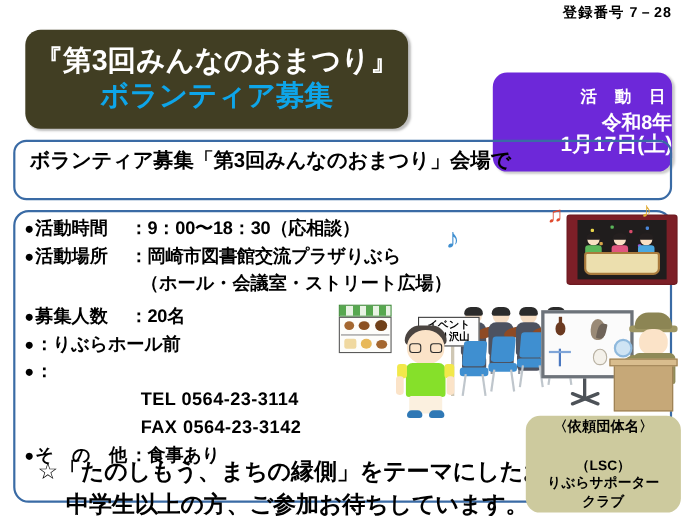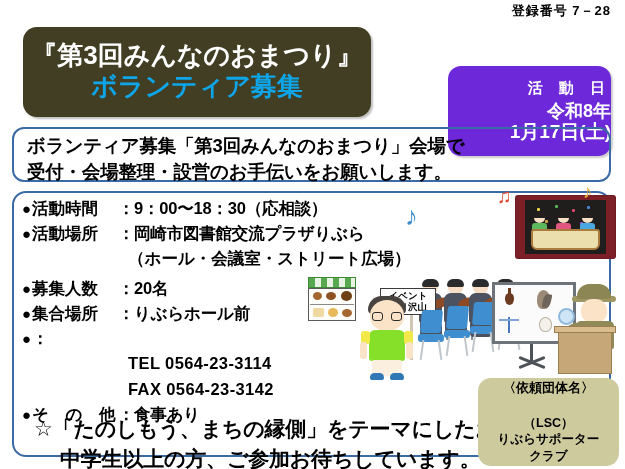--- a/index.html
+++ b/index.html
@@ -503,21 +503,20 @@
   </div>
 
   <div class="date-box">
     <div class="date-label">活 動 日</div>
     <div class="date-year">令和8年</div>
     <div class="date-day">1月17日(土)</div>
   </div>
 
   <div class="lead-box">
     <div class="lead-line">ボランティア募集「第3回みんなのおまつり」会場で</div>
-    <div class="lead-line">受付・会場整理・設営のお手伝いをお願いします。</div>
   </div>
 
   <div class="body-box"></div>
 
   <div class="info-list">
 
     <div class="info-row">
       <span class="bullet-dot">●</span>
       <span class="info-label">活動時間</span>
       <span class="info-colon">：</span>
@@ -536,21 +535,20 @@
 
     <div class="info-row">
       <span class="bullet-dot">●</span>
       <span class="info-label">募集人数</span>
       <span class="info-colon">：</span>
       <span class="info-value">20名</span>
     </div>
 
     <div class="info-row">
       <span class="bullet-dot">●</span>
-      <span class="info-label">集合場所</span>
       <span class="info-colon">：</span>
       <span class="info-value">りぶらホール前</span>
     </div>
 
     <div class="info-row">
       <span class="bullet-dot">●</span>
       <span class="info-colon">：</span>
     </div>
     <div class="info-sub mono">TEL 0564-23-3114</div>
     <div class="info-sub mono">FAX 0564-23-3142</div>

